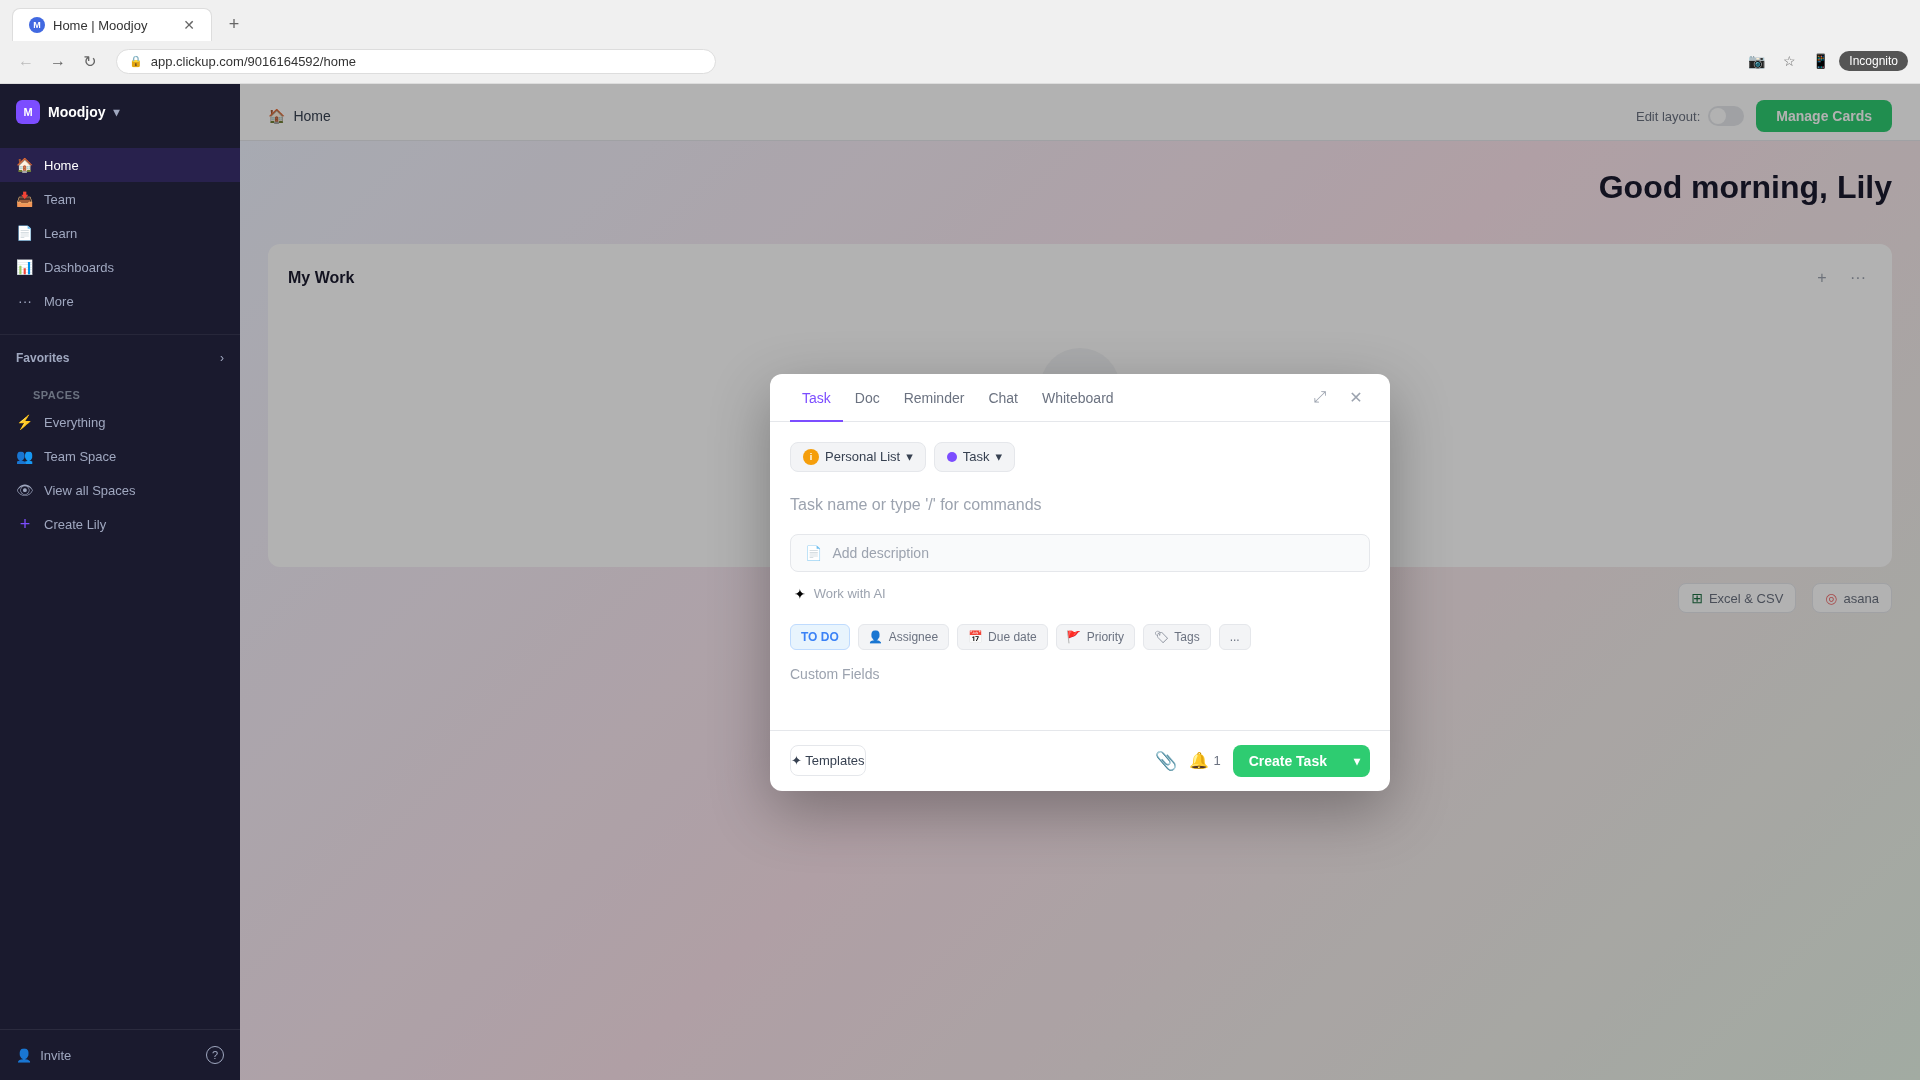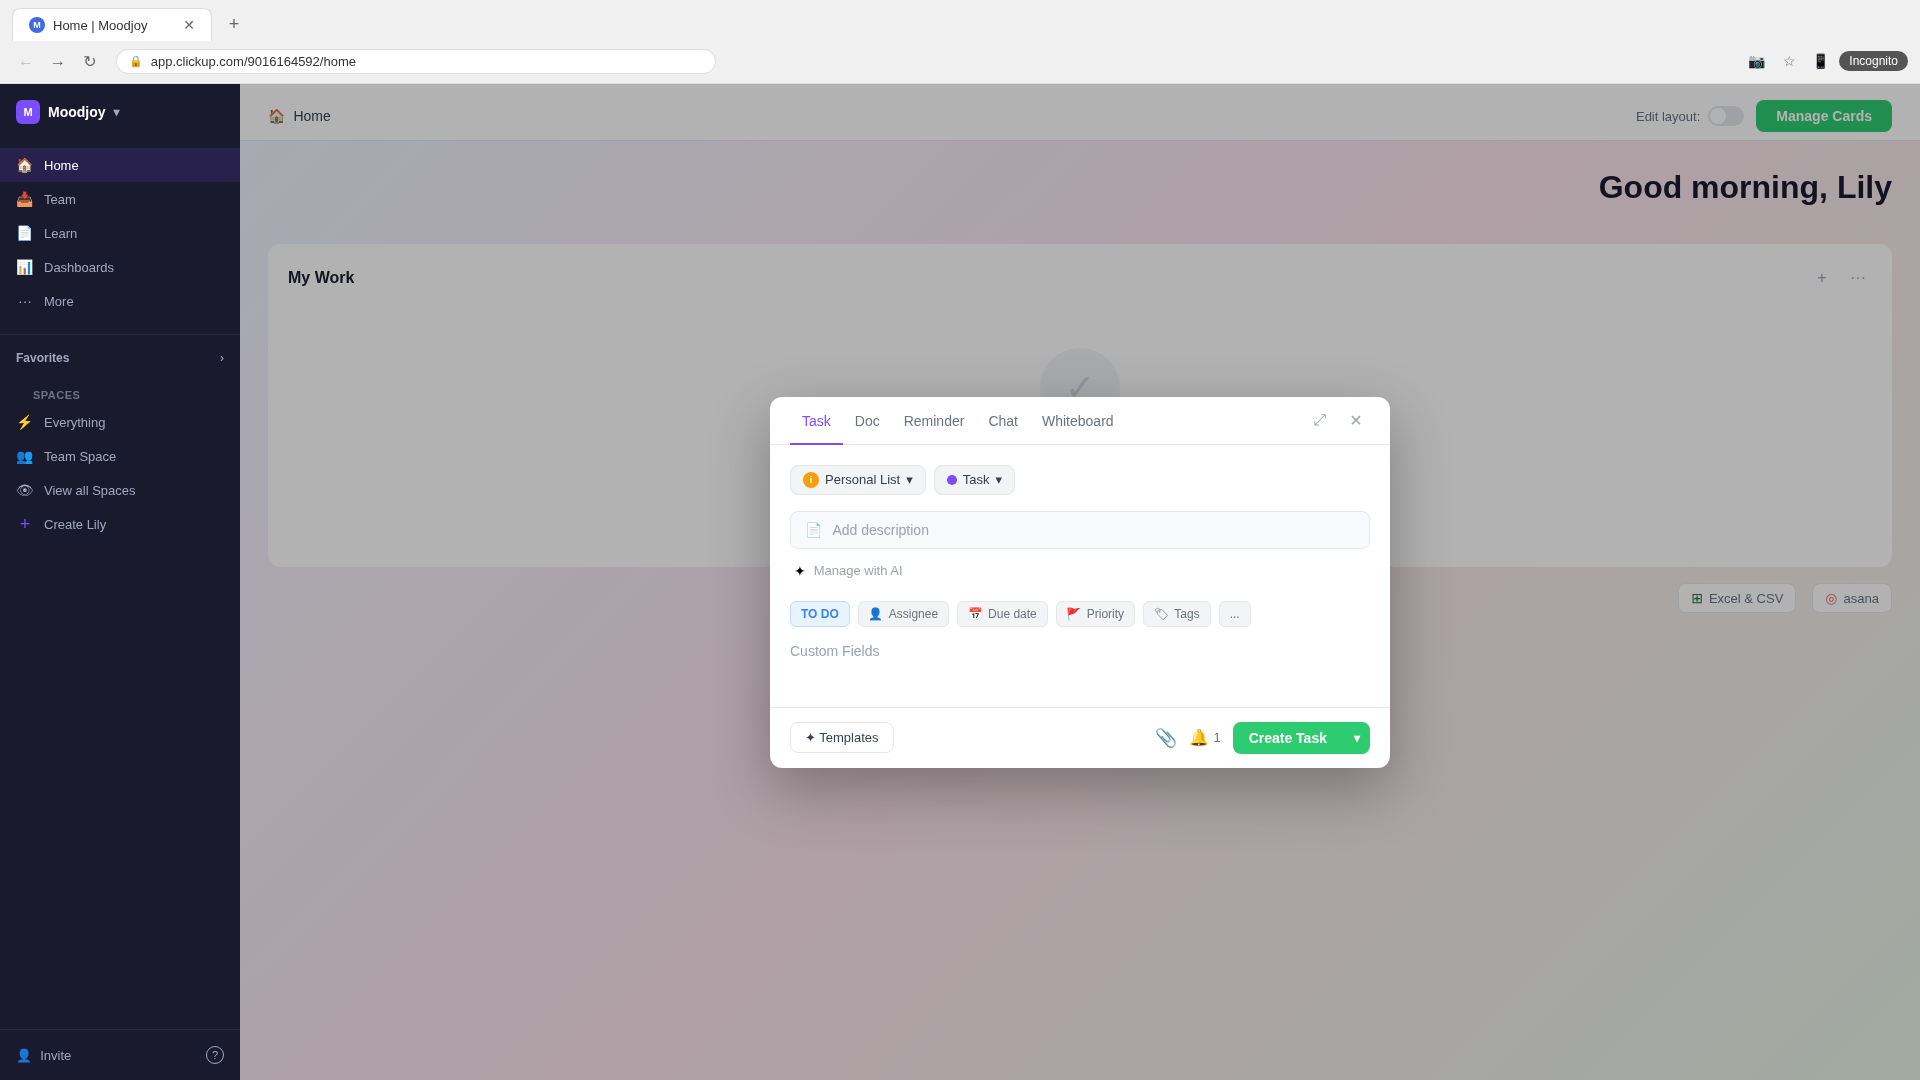--- a/index.html
+++ b/index.html
@@ -87,21 +87,21 @@
     .desc-icon { color: #9ca3af; font-size: 14px; }
     .desc-text { color: #9ca3af; font-size: 14px; }
     .ai-write-row { display: flex; align-items: center; gap: 8px; padding: 6px 4px; margin-bottom: 16px; }
     .ai-sparkle { font-size: 14px; }
     .ai-write-text { color: #9ca3af; font-size: 13px; }
     .task-meta-row { display: flex; align-items: center; gap: 8px; flex-wrap: wrap; }
     .meta-btn { display: flex; align-items: center; gap: 5px; background: #f3f4f6; border: 1px solid #e5e7eb; border-radius: 6px; padding: 5px 10px; font-size: 12px; color: #6b7280; cursor: pointer; white-space: nowrap; }
     .meta-btn.todo { background: #e8f4fd; border-color: #bfdbfe; color: #3b82f6; font-weight: 600; }
     .custom-fields { padding: 16px 0; color: #9ca3af; font-size: 14px; min-height: 60px; }
     .modal-footer { display: flex; align-items: center; border-top: 1px solid #e5e7eb; padding: 14px 20px; }
-    .templates-btn { display: flex; align-items: center; gap: 6px; background: transparent; border: 1px solid #e5e7eb; border-radius: 8px; padding: 7px 14px; font-size: 13px; cursor: pointer; color: #374151; }
+    .templates-btn { display: flex; align-items: center; gap: 6px; background: transparent; border: 1px solid #e5e7eb; border-radius: 8px; padding: 7px 0; font-size: 13px; cursor: pointer; color: #374151; }
     .footer-right { margin-left: auto; display: flex; align-items: center; gap: 12px; }
     .footer-icon-btn { background: transparent; border: none; cursor: pointer; color: #9ca3af; font-size: 18px; display: flex; align-items: center; }
     .notification-btn { display: flex; align-items: center; gap: 4px; color: #6b7280; font-size: 13px; cursor: pointer; }
     .notif-badge { background: transparent; border: none; cursor: pointer; font-size: 16px; color: #9ca3af; }
     .create-task-btn { display: flex; align-items: center; background: #2ecc71; color: white; border: none; border-radius: 8px; overflow: hidden; cursor: pointer; font-weight: 600; font-size: 14px; }
     .create-task-main { padding: 8px 16px; }
     .create-task-divider { width: 1px; background: rgba(255,255,255,0.3); height: 100%; }
     .create-task-arrow { padding: 8px 10px; font-size: 12px; }
   </style>
 </head>
@@ -280,31 +280,32 @@
               <span>▾</span>
             </button>
             <button class="selector-btn">
               <div class="selector-dot"></div>
               <span>Task</span>
               <span>▾</span>
             </button>
           </div>
 
           
+          <input class="task-name-input" type="text" placeholder="Task name or type '/' for commands" style="">
 
           
           <div class="description-row">
             <span class="desc-icon">📄</span>
             <span class="desc-text">Add description</span>
           </div>
 
           
           <div class="ai-write-row">
             <span class="ai-sparkle">✦</span>
-            <span class="ai-write-text">Manage with AI</span>
+            <span class="ai-write-text">Work with AI</span>
           </div>
 
           
           <div class="task-meta-row">
             <button class="meta-btn todo">TO DO</button>
             <button class="meta-btn">
               <span>👤</span>
               <span>Assignee</span>
             </button>
             <button class="meta-btn">

